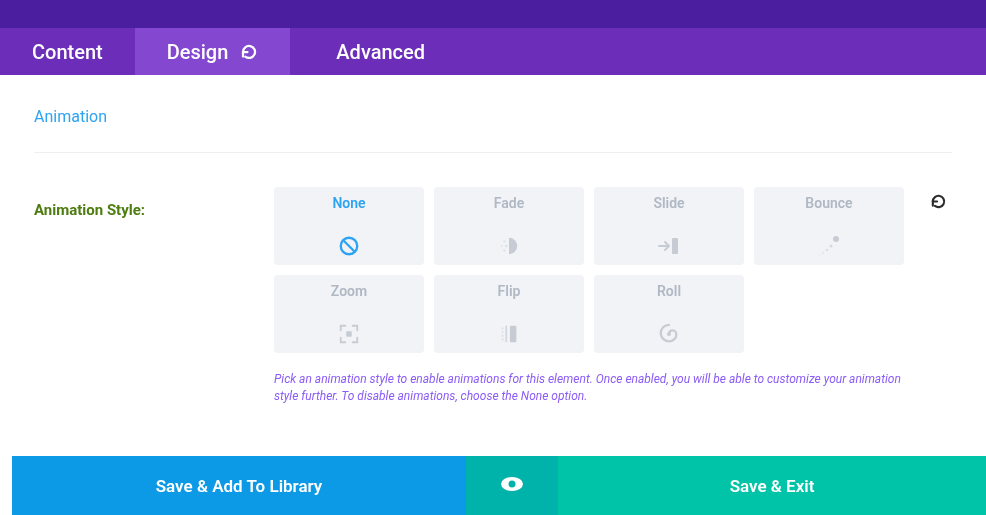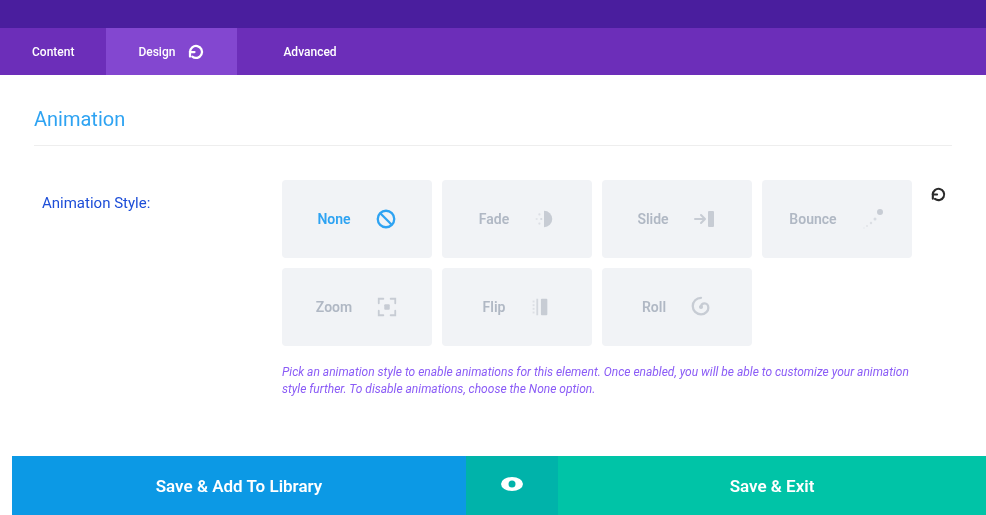--- a/index.html
+++ b/index.html
@@ -17,70 +17,69 @@
     .tabs {
       display: flex;
       background: #6c2eb9;
       height: 47px;
     }
     .tab {
       padding: 0 32px;
       display: flex;
       align-items: center;
       color: #fff;
-      font-size: 12px;
+      font-size: 20px;
       font-weight: 500;
       cursor: pointer;
       gap: 12px;
     }
     .tab.active {
       background: #8347d0;
     }
     .tab .undo-icon {
       display: inline-flex;
       align-items: center;
     }
     .content {
       padding: 32px 34px 20px 34px;
     }
     .section-title {
       color: #2ea3f2;
-      font-size: 20px;
+      font-size: 16px;
       font-weight: 400;
-      padding-bottom: 14px;
+      padding-bottom: 26px;
       border-bottom: 1px solid #eee;
       margin-bottom: 34px;
     }
     .field-row {
       display: flex;
       align-items: flex-start;
       gap: 12px;
     }
     .field-label {
       width: 228px;
-      color: #1d4ed8;
+      color: #4d7c0f;
       font-size: 15px;
-      font-weight: 400;
+      font-weight: 700;
       padding-top: 14px;
-      margin-left: 8px;
     }
     .field-body {
       flex: 1;
     }
     .option-grid {
       display: grid;
       grid-template-columns: repeat(4, 150px);
       gap: 10px;
     }
     .option-card {
       background: #f1f3f6;
       border-radius: 4px;
       height: 78px;
       display: flex;
-      flex-direction: row;
+      flex-direction: column;
       align-items: center;
       justify-content: center;
       gap: 24px;
       cursor: pointer;
     }
     .option-label {
       font-size: 14px;
       font-weight: 600;
       color: #b0b8c4;
     }

